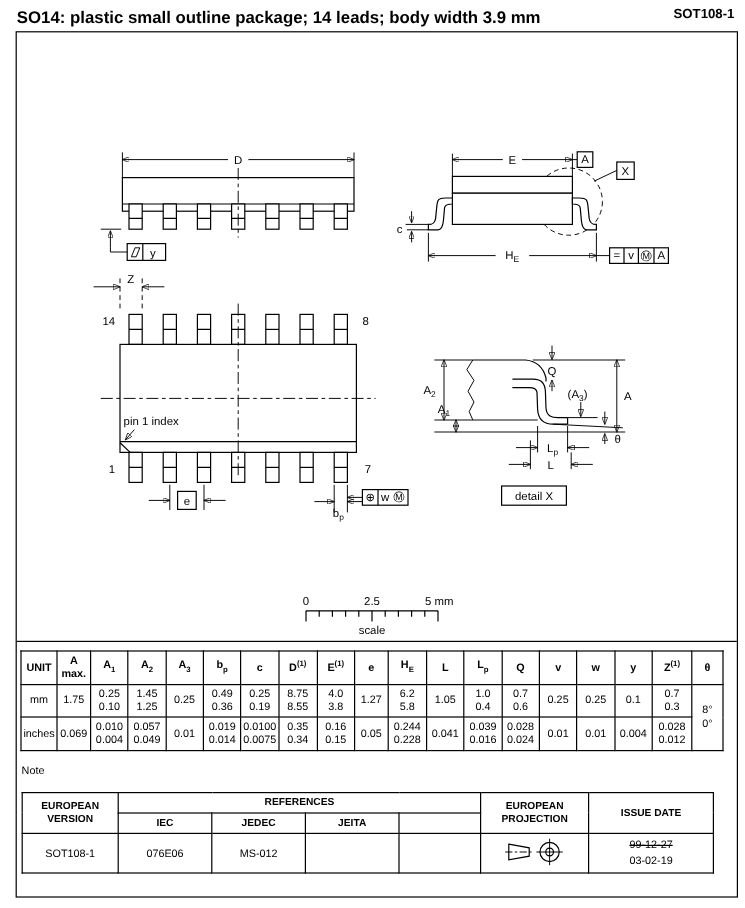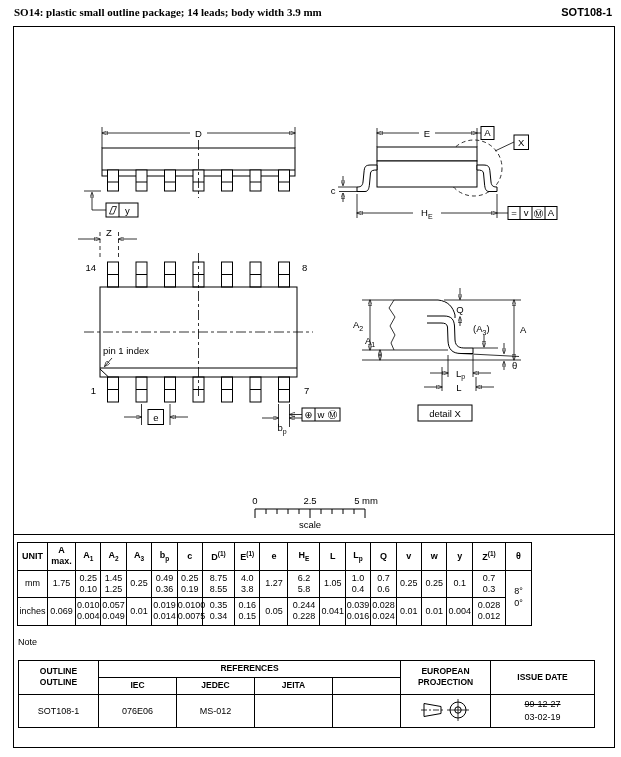--- a/index.html
+++ b/index.html
@@ -1,34 +1,34 @@
 <!DOCTYPE html>
 <html><head>
 <meta charset="utf-8">
 <style>
   html,body{margin:0;padding:0;}
   body{
     width:621px;height:757px;position:relative;background:#fff;color:#000;
     font-family:"Liberation Sans", sans-serif;
   }
-  .hdr-title{position:absolute;left:14px;top:6px;font-size:11px;font-weight:bold;font-family:Liberation Serif, serif;}
+  .hdr-title{position:absolute;left:14px;top:6px;font-size:14px;font-weight:bold;}
   .hdr-doc{position:absolute;right:9px;top:6px;font-size:11px;font-weight:bold;}
   .outer{position:absolute;left:13px;top:26px;width:600px;height:720px;border:1px solid #000;}
   .draw-area{width:600px;height:507px;border-bottom:1px solid #000;}
   #draw-svg line,#draw-svg path,#draw-svg polyline,#draw-svg rect,#draw-svg circle{
     stroke:#000;stroke-width:1;fill:none;}
   #draw-svg .fillw{fill:#fff;}
   #draw-svg .nostroke{stroke:none;}
   #draw-svg text{fill:#000;stroke:none;font-size:9.5px;font-family:"Liberation Sans",sans-serif;}
   #draw-svg .cl{stroke-dasharray:10 3 3 3;stroke-width:.8;}
   #draw-svg .dsh{stroke-dasharray:4 3;stroke-width:.8;}
   #draw-svg .thin{stroke-width:.8;}
   .content{padding:7px 0 0 3px;}
   .dim-title{font-size:9px;font-weight:bold;margin:2px 0 3px 1px;}
-  table.dims{border-collapse:collapse;table-layout:fixed;width:515px;font-size:9px;text-align:center;}
+  table.dims{border-collapse:collapse;table-layout:fixed;width:586px;font-size:9px;text-align:center;}
   table.dims th,table.dims td{border:1px solid #000;padding:2px 0;line-height:1.25;font-weight:normal;}
   table.dims th{font-weight:bold;height:22px;}
   table.dims sub{font-size:6.5px;}
   table.dims sup{font-size:6.5px;}
   .note-block{margin:11px 0 0 1px;font-size:9px;}
   .note-h{font-weight:normal;margin-bottom:6px;}
   table.refs{border-collapse:collapse;table-layout:fixed;width:576px;margin:13px 0 0 1px;
     font-size:9px;text-align:center;}
   table.refs th,table.refs td{border:1px solid #000;padding:1px 2px;}
   table.refs th{font-weight:bold;font-size:8.5px;line-height:1.25;height:14px;}
@@ -365,21 +365,21 @@
         <col style="width:80px">
           <col style="width:78px">
           <col style="width:78px">
         <col style="width:78px">
           <col style="width:68px">
           <col style="width:90px">
           <col style="width:104px">
       </colgroup>
       <tbody>
           <tr>
-        <th rowspan="2">OUTLINE OUTLINE</th>
+        <th rowspan="2">EUROPEAN VERSION</th>
         <th colspan="4">REFERENCES</th>
         <th rowspan="2">EUROPEAN PROJECTION</th>
         <th rowspan="2">ISSUE DATE</th>
       </tr>
       <tr>
         <th>IEC</th>
         <th>JEDEC</th>
         <th>JEITA</th>
         <th></th>
       </tr>

